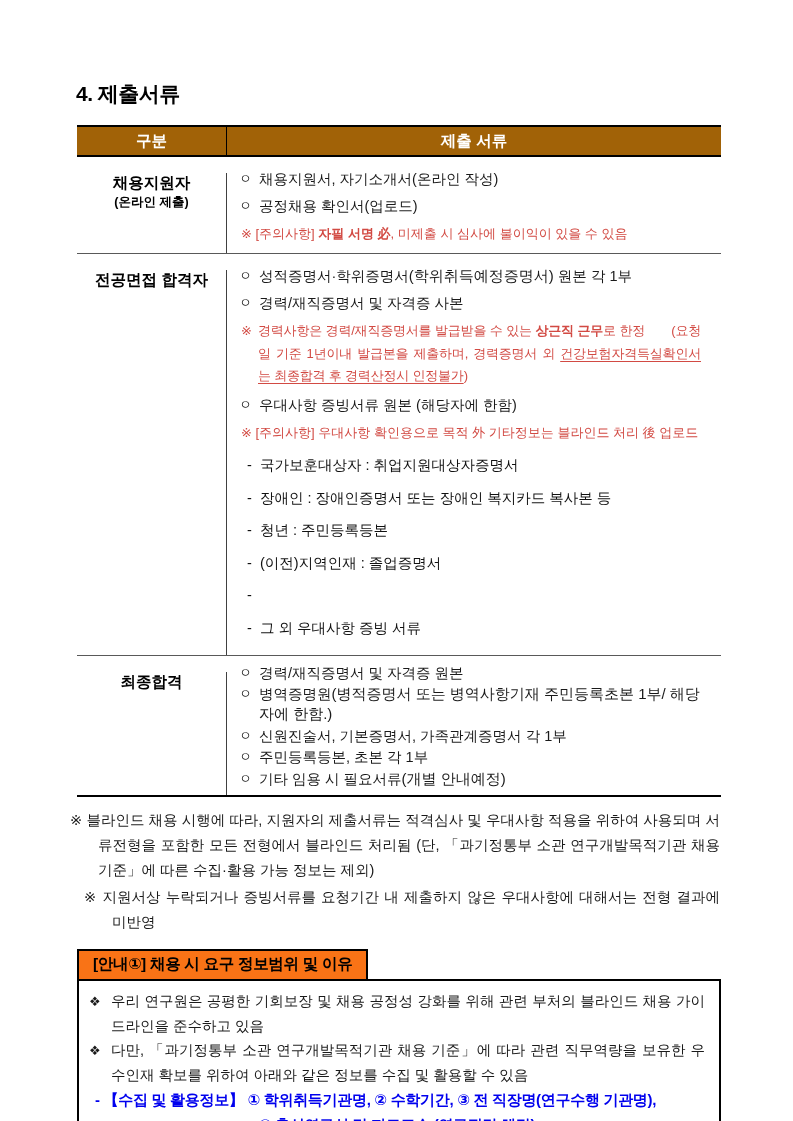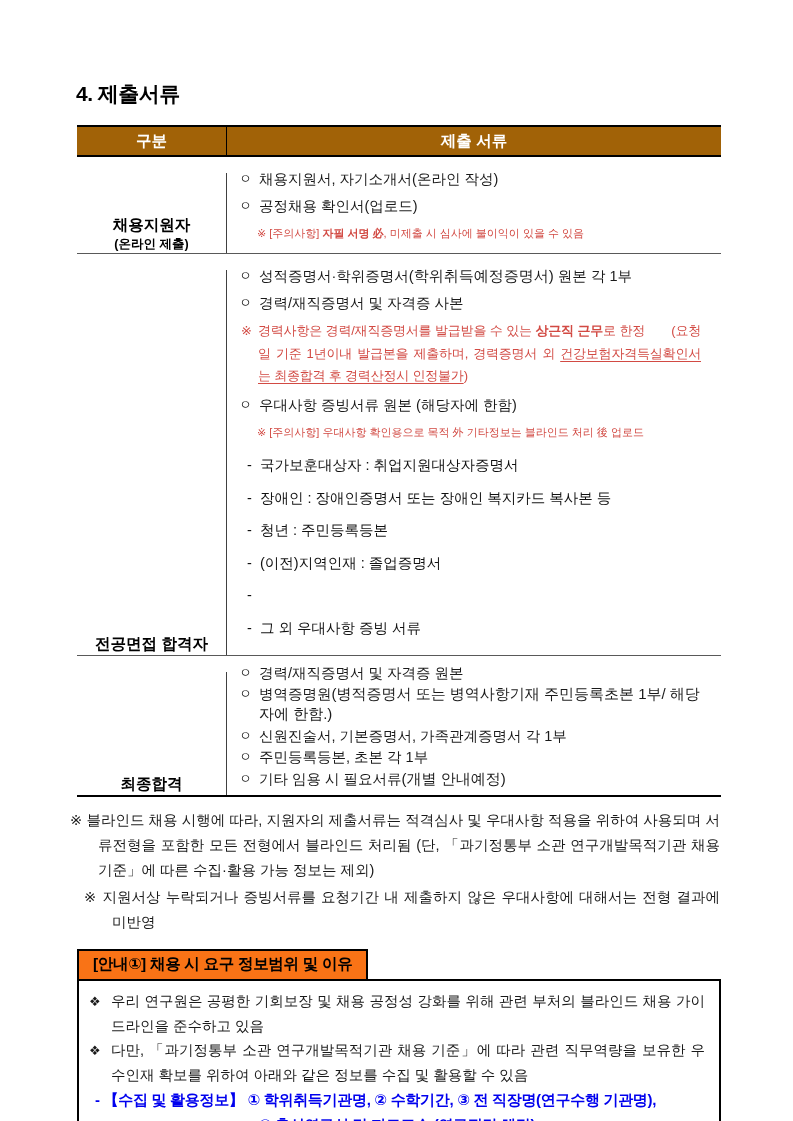--- a/index.html
+++ b/index.html
@@ -23,36 +23,36 @@
   .t-head { display:grid; grid-template-columns:150px 1fr; background:#a16207;
     border-bottom:2.5px solid #000; height:30px; }
   .t-head div { color:#fff; font-weight:bold; font-size:15.5px;
     display:flex; align-items:center; justify-content:center; }
   .t-head .t-head-c1 { border-right:1px solid #000; }
 
   .t-row { display:grid; grid-template-columns:150px 1fr; border-bottom:1.5px solid #595959; }
   .t-row:last-child { border-bottom:none; }
   .t-label {
     border-right:1px solid #404040;
-    display:flex; flex-direction:column; align-items:center; justify-content:flex-end;
+    display:flex; flex-direction:column; align-items:center; justify-content:flex-start;
     font-weight:bold; font-size:15.5px; color:#000; text-align:center; line-height:1.35;margin-top:16px;
   }
   .t-label .label-sub { font-size:12.5px; }
   .t-content { padding:5px 8px 5px 12px; }
   .r1 { min-height:72px; }
   .r2 { min-height:364px; }
   .r3 { min-height:112px; }
 
   .b-line { display:flex; margin:7px 0; font-size:14.5px; line-height:20px; color:#1a1a1a; }
   .b-mark { width:20px; flex:0 0 20px; font-size:13px; }
   .r3 .b-line { margin:1.5px 0; line-height:20px; }
   .small { font-size:15px; }
 
   .red { color:#d24a43; }
-  .red-line { margin:5px 0 4px 18px; font-size:11px; line-height:21px; }
+  .red-line { margin:5px 0 4px 2px; font-size:13px; line-height:21px; }
   .red-flex { display:flex; margin:6px 0 6px 2px; font-size:13px; line-height:22.5px; }
   .red-flex .r-mark { width:17px; flex:0 0 17px; }
   .red-flex .r-text { width:443px; text-align:justify; letter-spacing:-0.2px; }
   .b { font-weight:bold; }
   .u { text-decoration:underline; text-underline-offset:3px; }
 
   .d-line { display:flex; margin:12.5px 0 12.5px 8px; font-size:14.5px; line-height:20px; }
   .d-mark { width:13px; flex:0 0 13px; }
 
   

